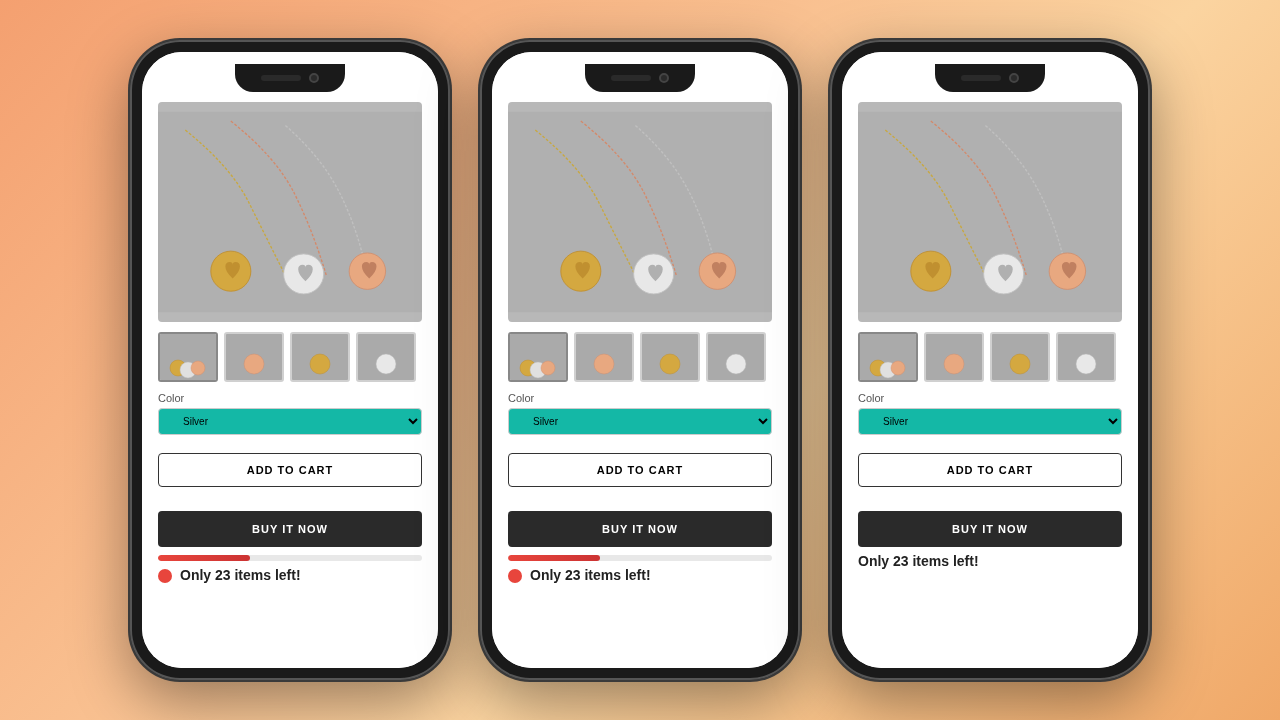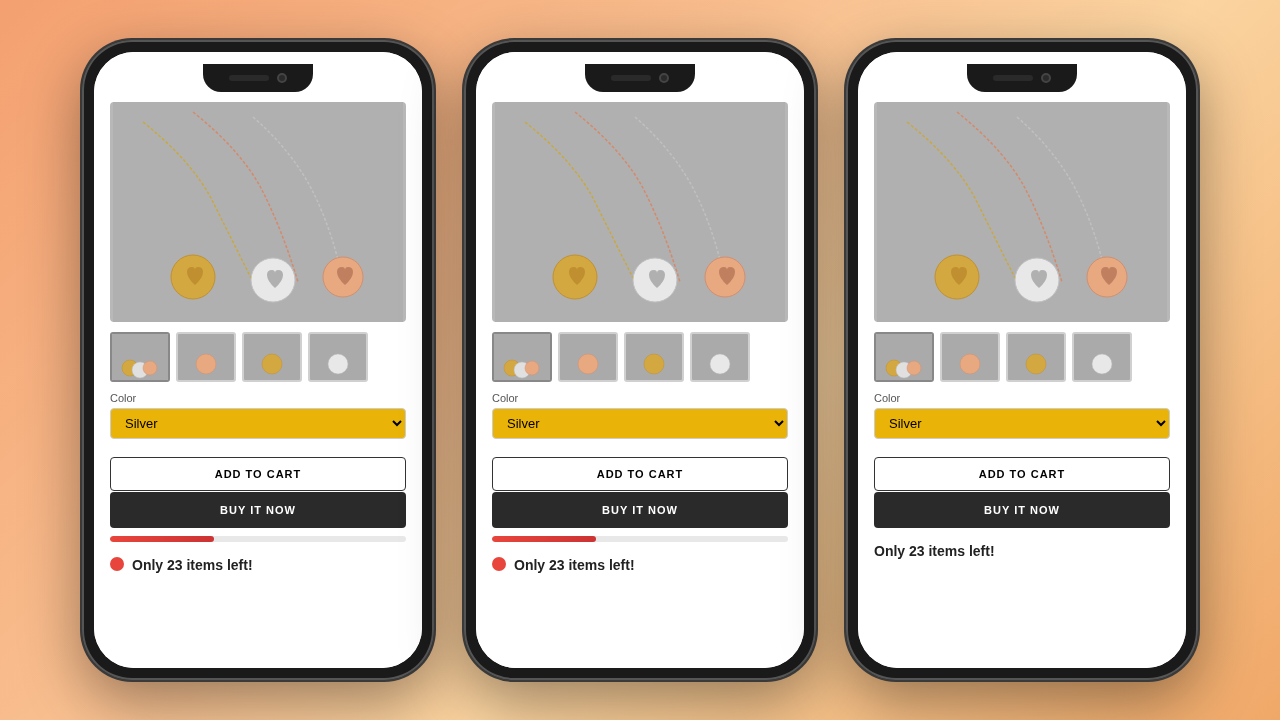--- a/index.html
+++ b/index.html
@@ -11,21 +11,21 @@
       background: linear-gradient(135deg, #f4a070 0%, #f9c090 40%, #fbd4a0 60%, #f0a868 100%);
       display: flex;
       align-items: center;
       justify-content: center;
       gap: 30px;
       font-family: -apple-system, BlinkMacSystemFont, 'Helvetica Neue', Arial, sans-serif;
     }
 
     .phone-wrapper {
       position: relative;
-      width: 352px;
+      width: 320px;
       height: 640px;
     }
 
     .phone-frame {
       position: absolute;
       top: 0; left: 0; right: 0; bottom: 0;
       background: #1a1a1a;
       border-radius: 50px;
       box-shadow: 
         0 0 0 2px #3a3a3a,
@@ -133,25 +133,25 @@
     }
 
     .color-label {
       font-size: 11px;
       color: #555;
       margin-bottom: 4px;
     }
 
     .color-select {
       width: 100%;
-      padding: 6px 10px;
+      padding: 6px 20px;
       border: 1px solid #ccc;
       border-radius: 4px;
-      font-size: 13px;
-      background: #eab308;
+      font-size: 10px;
+      background: #14b8a6;
       appearance: auto;
       cursor: pointer;
     }
 
     .add-to-cart-btn {
       width: 100%;
       padding: 10px;
       margin-top: 18px;
       background: #fff;
       border: 1.5px solid #333;
@@ -159,21 +159,21 @@
       font-size: 11px;
       font-weight: 600;
       letter-spacing: 1px;
       cursor: pointer;
       text-transform: uppercase;
     }
 
     .buy-now-btn {
       width: 100%;
       padding: 12px;
-      margin-top: 1px;
+      margin-top: 24px;
       background: #2a2a2a;
       border: none;
       border-radius: 4px;
       color: #fff;
       font-size: 11px;
       font-weight: 600;
       letter-spacing: 1px;
       cursor: pointer;
       text-transform: uppercase;
     }
@@ -189,23 +189,23 @@
 
     .stock-bar-fill {
       height: 100%;
       background: linear-gradient(to right, #e8453c, #cc3333);
       border-radius: 3px;
       width: 35%;
     }
 
     .stock-info {
       display: flex;
-      align-items: flex-start;
+      align-items: flex-end;
       gap: 8px;
-      margin-top: 15px;
+      margin-top: 6px;
     }
 
     .stock-dot {
       width: 14px;
       height: 14px;
       background: #e8453c;
       border-radius: 50%;
       flex-shrink: 0;
     }
 

